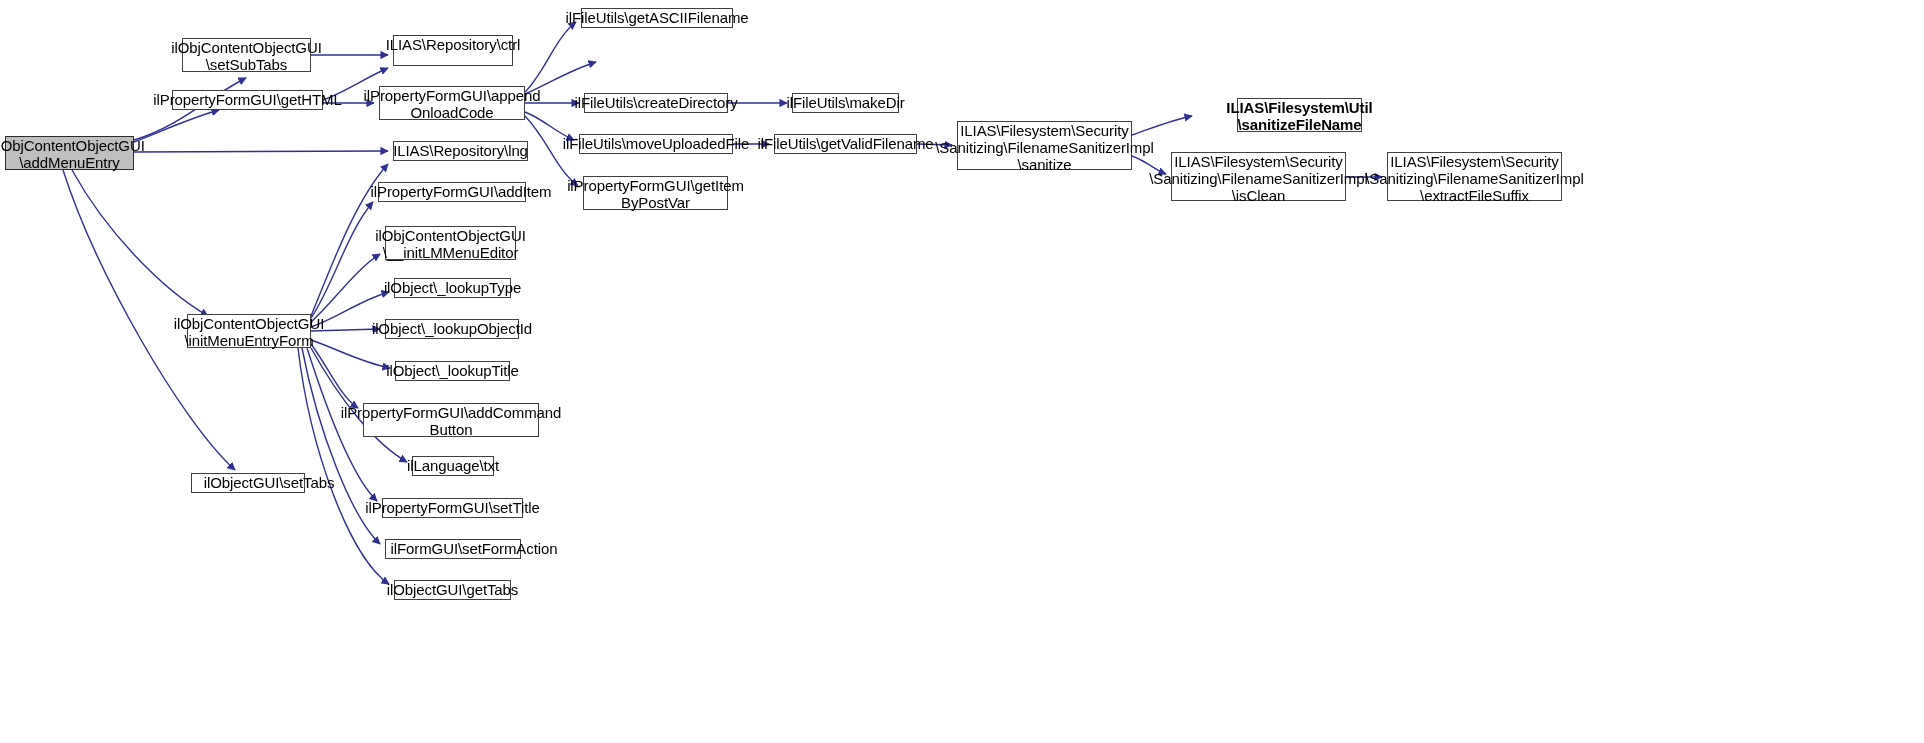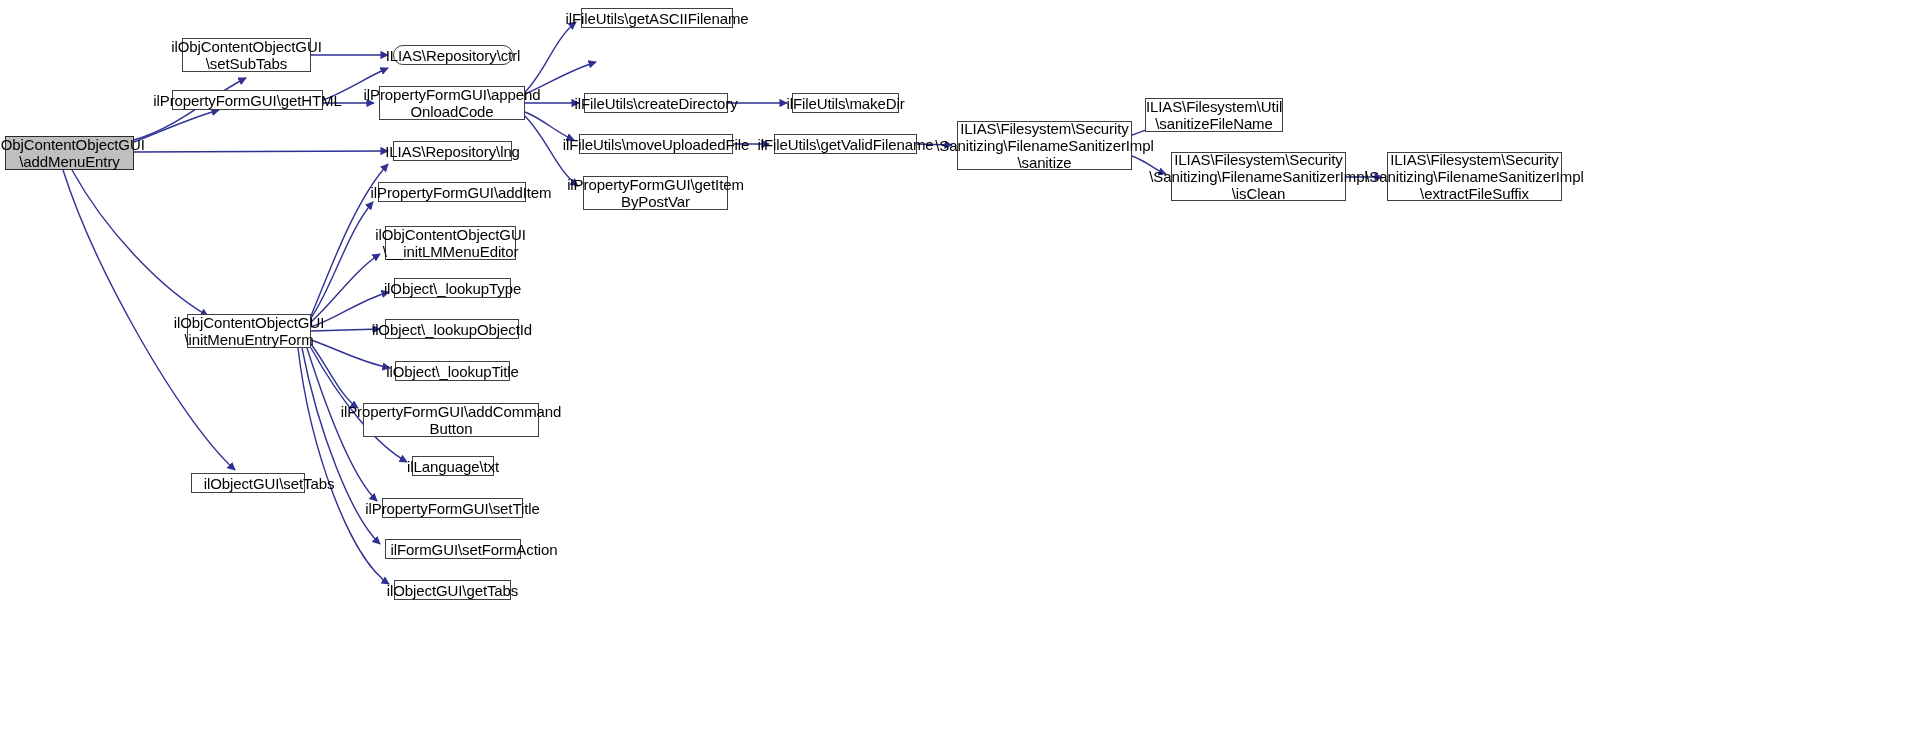--- a/index.html
+++ b/index.html
@@ -25,21 +25,20 @@
   }
   .node {
     position: absolute;
     box-sizing: border-box;
     border: 1px solid #404040;
     background: #ffffff;
     color: #000000;
     font-size: 15px;
     line-height: 17px;
     display: flex;
-    align-items: center;
     justify-content: center;
     text-align: center;
     white-space: pre;
     letter-spacing: -0.1px;
     z-index: 2;
   }
   .node.root {
     background: #bfbfbf;
     border-color: #2b2b2b;
   }
@@ -90,24 +89,24 @@
         <path d="M302,348 C318,432 352,518 380,544" fill="none" stroke="#2e3192" stroke-width="1.4" marker-end="url(#arrow)"></path>
         <path d="M298,348 C310,450 350,558 389,584" fill="none" stroke="#2e3192" stroke-width="1.4" marker-end="url(#arrow)"></path>
       </g>
   </svg>
   <div id="nodes">
       <div class="node root" style="left: 5px; top: 136px; width: 129px; height: 34px;"><span class="node-label">ilObjContentObjectGUI
 \addMenuEntry</span></div>
       <div class="node" style="left: 182px; top: 38px; width: 129px; height: 34px;"><span class="node-label">ilObjContentObjectGUI
 \setSubTabs</span></div>
       <div class="node" style="left: 172px; top: 90px; width: 151px; height: 20px;"><span class="node-label">ilPropertyFormGUI\getHTML</span></div>
-      <div class="node" style="left: 393px; top: 45px; width: 120px; height: 20px; border-radius: 10px;"><span class="node-label">ILIAS\Repository\ctrl</span></div>
+      <div class="node" style="left: 393px; top: 35px; width: 120px; height: 31px;"><span class="node-label">ILIAS\Repository\ctrl</span></div>
       <div class="node" style="left: 379px; top: 86px; width: 146px; height: 34px;"><span class="node-label">ilPropertyFormGUI\append
 OnloadCode</span></div>
-      <div class="node" style="left: 393px; top: 141px; width: 119px; height: 20px;"><span class="node-label">ILIAS\Repository\lng</span></div>
+      <div class="node" style="left: 393px; top: 141px; width: 135px; height: 20px;"><span class="node-label">ILIAS\Repository\lng</span></div>
       <div class="node" style="left: 581px; top: 8px; width: 152px; height: 20px;"><span class="node-label">ilFileUtils\getASCIIFilename</span></div>
       <div class="node" style="left: 601px; top: 52px; width: 125px; height: 20px; margin-top: 41px;"><span class="node-label">ilFileUtils\getDataDir</span></div>
       <div class="node" style="left: 584px; top: 93px; width: 144px; height: 20px;"><span class="node-label">ilFileUtils\createDirectory</span></div>
       <div class="node" style="left: 579px; top: 134px; width: 154px; height: 20px;"><span class="node-label">ilFileUtils\moveUploadedFile</span></div>
       <div class="node" style="left: 583px; top: 176px; width: 145px; height: 34px;"><span class="node-label">ilPropertyFormGUI\getItem
 ByPostVar</span></div>
       <div class="node" style="left: 378px; top: 182px; width: 148px; height: 20px; padding-left: 18px;"><span class="node-label">ilPropertyFormGUI\addItem</span></div>
       <div class="node" style="left: 385px; top: 226px; width: 131px; height: 34px;"><span class="node-label">ilObjContentObjectGUI
 \__initLMMenuEditor</span></div>
       <div class="node" style="left: 394px; top: 278px; width: 117px; height: 20px;"><span class="node-label">ilObject\_lookupType</span></div>
@@ -120,21 +119,21 @@
       <div class="node" style="left: 385px; top: 539px; width: 136px; height: 20px; padding-left: 42px;"><span class="node-label">ilFormGUI\setFormAction</span></div>
       <div class="node" style="left: 394px; top: 580px; width: 117px; height: 20px;"><span class="node-label">ilObjectGUI\getTabs</span></div>
       <div class="node" style="left: 187px; top: 314px; width: 124px; height: 34px;"><span class="node-label">ilObjContentObjectGUI
 \initMenuEntryForm</span></div>
       <div class="node" style="left: 191px; top: 473px; width: 114px; height: 20px; padding-left: 42px;"><span class="node-label">ilObjectGUI\setTabs</span></div>
       <div class="node" style="left: 792px; top: 93px; width: 107px; height: 20px;"><span class="node-label">ilFileUtils\makeDir</span></div>
       <div class="node" style="left: 774px; top: 134px; width: 143px; height: 20px;"><span class="node-label">ilFileUtils\getValidFilename</span></div>
       <div class="node" style="left: 957px; top: 121px; width: 175px; height: 49px;"><span class="node-label">ILIAS\Filesystem\Security
 \Sanitizing\FilenameSanitizerImpl
 \sanitize</span></div>
-      <div class="node" style="left: 1145px; top: 98px; width: 138px; height: 34px;"><span class="node-label">ILIAS\Filesystem\Util
+      <div class="node" style="left: 1237px; top: 98px; width: 125px; height: 34px; font-weight: bold;"><span class="node-label">ILIAS\Filesystem\Util
 \sanitizeFileName</span></div>
       <div class="node" style="left: 1171px; top: 152px; width: 175px; height: 49px;"><span class="node-label">ILIAS\Filesystem\Security
 \Sanitizing\FilenameSanitizerImpl
 \isClean</span></div>
       <div class="node" style="left: 1387px; top: 152px; width: 175px; height: 49px;"><span class="node-label">ILIAS\Filesystem\Security
 \Sanitizing\FilenameSanitizerImpl
 \extractFileSuffix</span></div>
     </div>
 </div>
 

